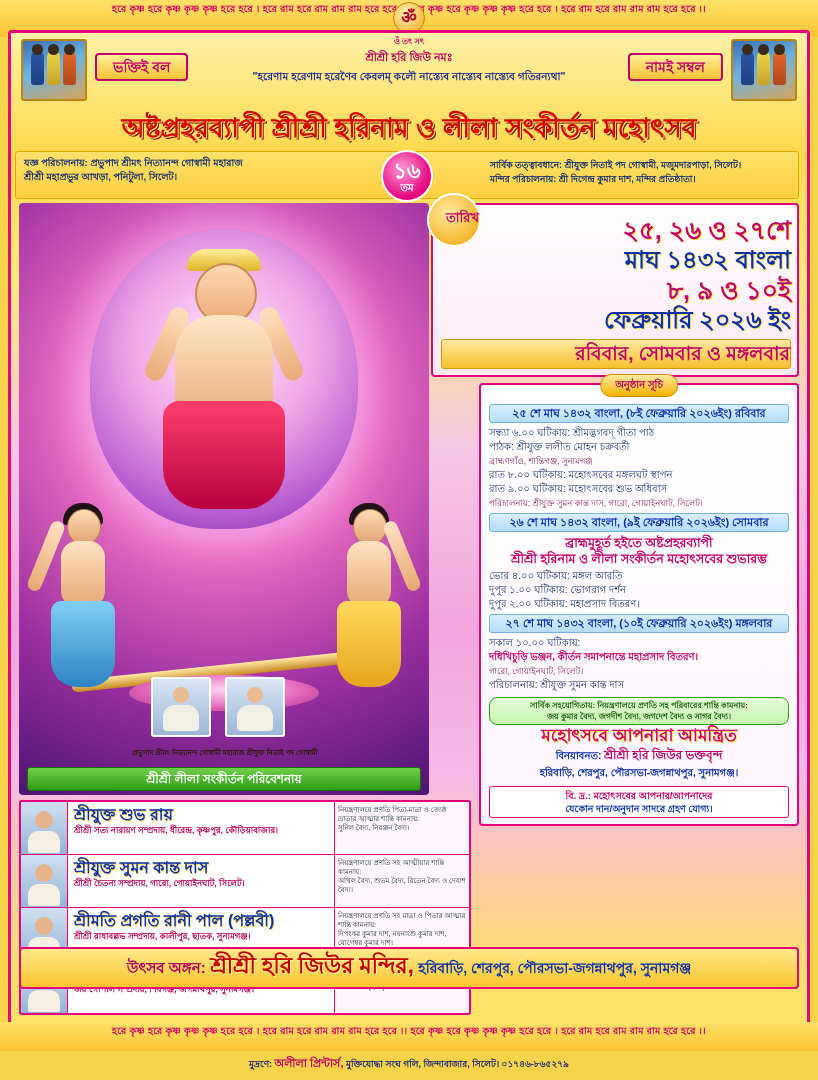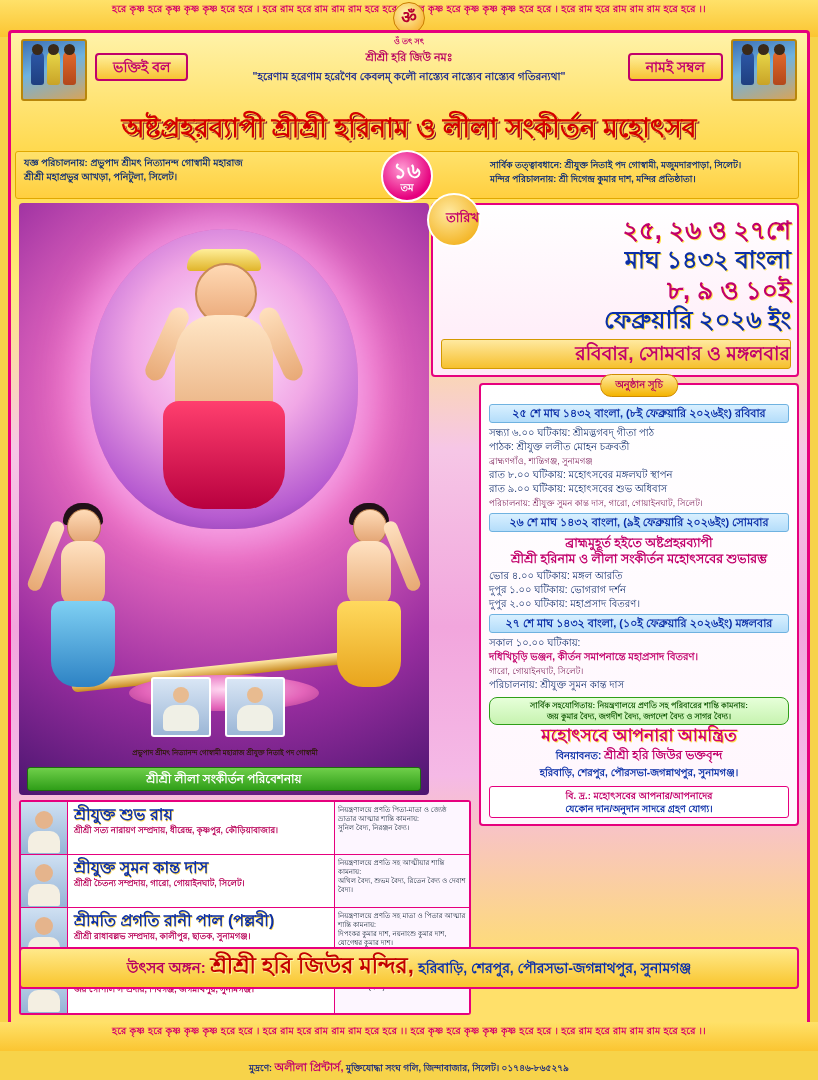--- a/index.html
+++ b/index.html
@@ -243,21 +243,21 @@
     position:absolute;left:8px;right:8px;bottom:34px;height:38px;
     background:linear-gradient(#ffe98a,#f9c52d);
     border:2px solid #e6007e;border-radius:4px;
     text-align:center;line-height:34px;white-space:nowrap;overflow:hidden;
   }
   .venue .lbl{font-size:15px;color:#b8005f;font-weight:bold;}
   .venue .main{font-size:22px;color:#c20000;font-weight:bold;text-shadow:1px 1px 0 #fff3a0;}
   .venue .addr{font-size:14px;color:#0b2fa8;font-weight:bold;}
   .printer{
     position:absolute;left:0;right:0;bottom:2px;height:22px;
-    text-align:center;font-size:9px;color:#1b2a7a;line-height:22px;font-weight:bold;
+    text-align:center;font-size:9px;color:#1b2a7a;line-height:14px;font-weight:bold;
   }
   .printer .pk{color:#c2006b;font-size:11px;}
 </style>
 </head>
 <body>
 
 <div class="poster">
 
   <div class="mantra-strip mantra-top">হরে কৃষ্ণ হরে কৃষ্ণ কৃষ্ণ কৃষ্ণ হরে হরে । হরে রাম হরে রাম রাম রাম হরে হরে ।। হরে কৃষ্ণ হরে কৃষ্ণ কৃষ্ণ কৃষ্ণ হরে হরে । হরে রাম হরে রাম রাম রাম হরে হরে ।।</div>
   <div class="om-badge">ॐ</div>

